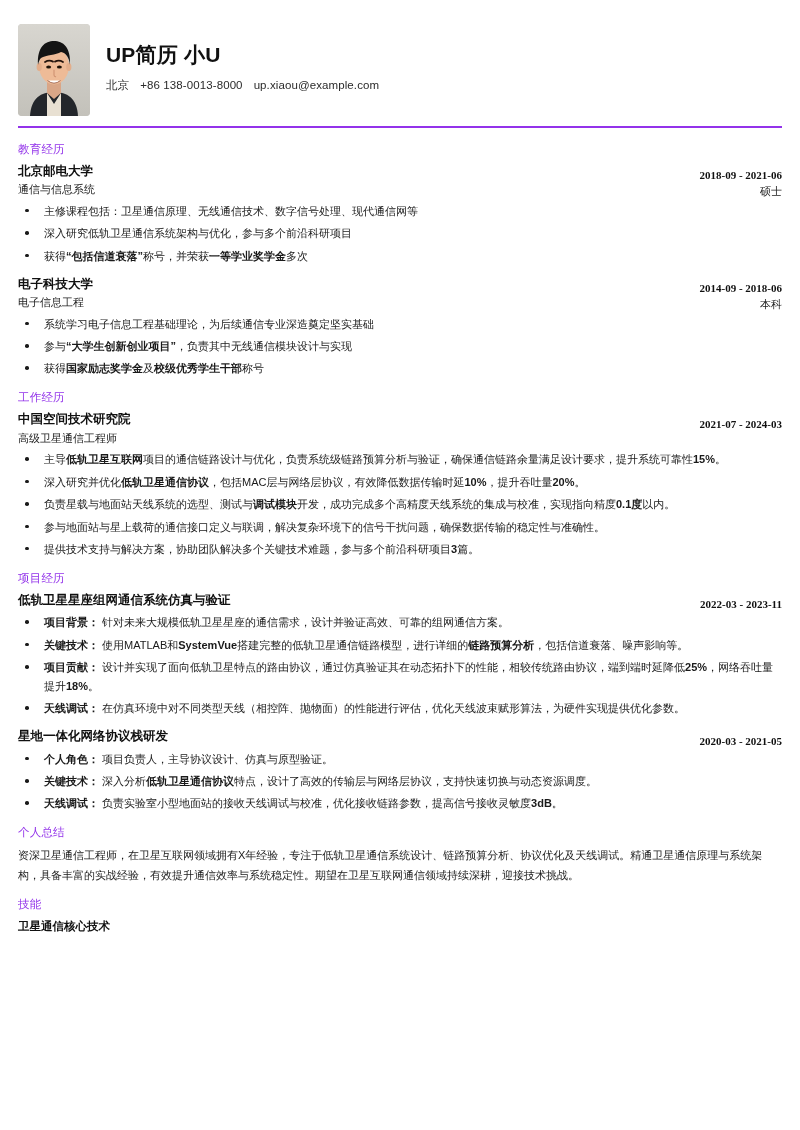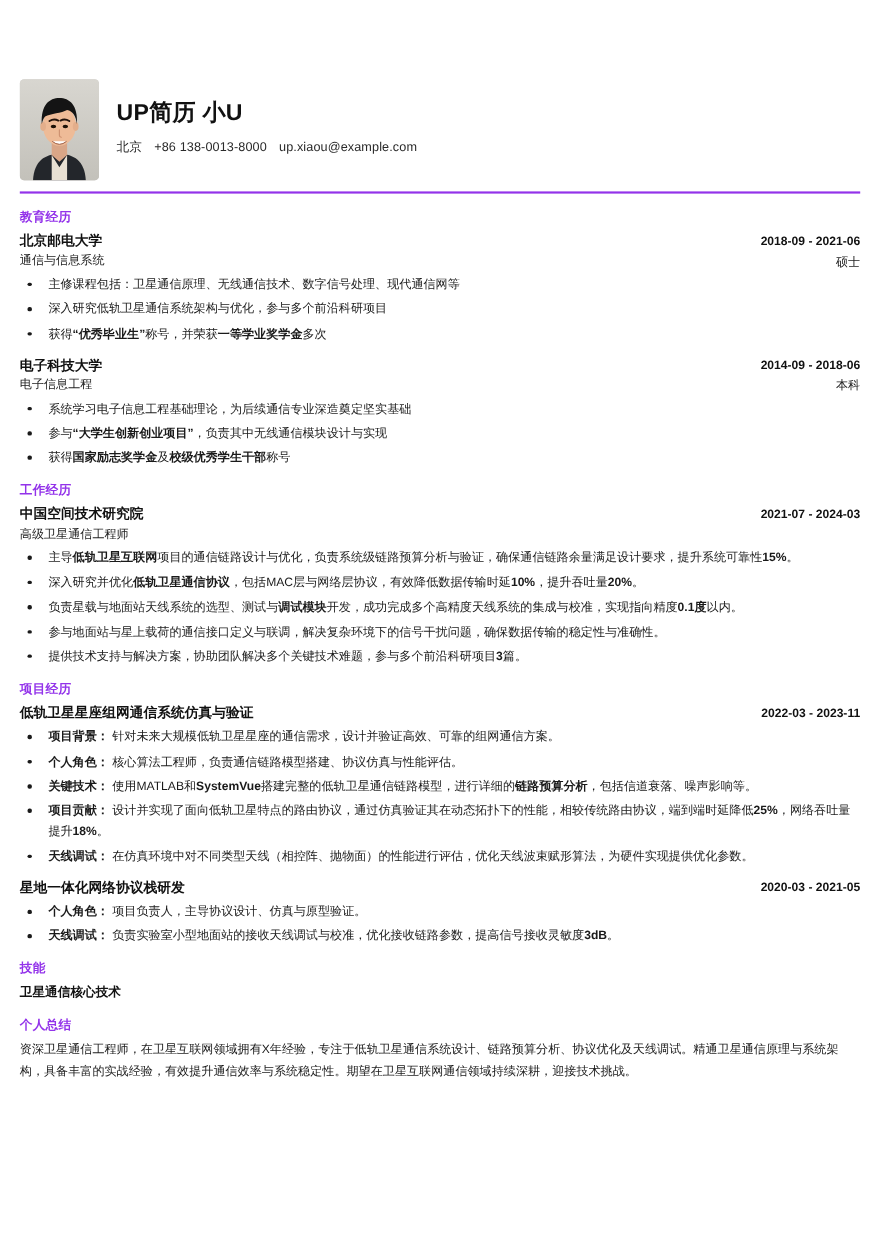--- a/index.html
+++ b/index.html
@@ -4,21 +4,21 @@
 <style>
   * { box-sizing: border-box; margin: 0; padding: 0; }
   html, body {
     width: 800px;
     height: 1130px;
     background: #ffffff;
     font-family: "Liberation Sans", "DejaVu Sans", sans-serif;
     color: #1a1a1a;
     overflow: hidden;
   }
-  .page { width: 800px; height: 1080px; padding: 0 18px; position: relative; margin-top: 48px; }
+  .page { width: 800px; height: 1080px; padding: 0 18px; position: relative; }
 
   
   .header { display: flex; align-items: center; gap: 16px; padding: 22px 0 0 0; height: 118px; }
   .photo {
     width: 72px; height: 92px; flex: 0 0 72px;
     border-radius: 4px; overflow: hidden;
     background: #cfcdc8;
     position: relative;
   }
   .photo svg { display: block; width: 100%; height: 100%; }
@@ -29,26 +29,26 @@
   }
   .contact { font-size: 11.5px; color: #2a2a2a; letter-spacing: .1px; }
   .contact span { margin-right: 11px; }
   .contact span:last-child { margin-right: 0; }
 
   .rule { height: 2px; background: #9333ea; margin: 8px 0 14px 0; }
 
   
   .section { margin-bottom: 12px; }
   .section-title {
-    font-size: 11.5px; font-weight: bold; color: #9333ea;
+    font-size: 11.5px; font-weight: normal; color: #9333ea;
     margin-bottom: 5px; letter-spacing: .2px;
   }
   .entry { margin-bottom: 9px; }
   .entry:last-child { margin-bottom: 0; }
-  .entry-row { display: flex; justify-content: space-between; align-items: center; }
+  .entry-row { display: flex; justify-content: space-between; align-items: flex-end; font-family: Liberation Serif, serif; }
   .entry-org { font-size: 12.5px; font-weight: bold; color: #111; line-height: 1.55; }
   .entry-date { font-size: 11px; font-weight: bold; color: #111; white-space: nowrap; }
   .entry-sub { font-size: 11px; color: #222; line-height: 1.6; }
   .entry-meta { font-size: 11px; color: #222; white-space: nowrap; }
 
   ul.bullets { list-style: none; margin: 3px 0 0 0; }
   ul.bullets li {
     position: relative;
     padding-left: 26px;
     font-size: 11px;
@@ -129,21 +129,21 @@
             <div class="entry-org">北京邮电大学</div>
             <div class="entry-date">2018-09 - 2021-06</div>
           </div>
           <div class="entry-row">
             <div class="entry-sub">通信与信息系统</div>
             <div class="entry-meta">硕士</div>
           </div>
           <ul class="bullets">
             <li><span class="">主修课程包括：卫星通信原理、无线通信技术、数字信号处理、现代通信网等</span></li>
             <li><span class="">深入研究低轨卫星通信系统架构与优化，参与多个前沿科研项目</span></li>
-            <li><span class="">获得</span><span class="b">“优秀毕业生”</span><span class="">称号，并荣获</span><span class="b">一等学业奖学金</span><span class="">多次</span></li>
+            <li><span class="">获得</span><span class="b">“包括信道衰落”</span><span class="">称号，并荣获</span><span class="b">一等学业奖学金</span><span class="">多次</span></li>
           </ul>
         </div>
         <div class="entry">
           <div class="entry-row">
             <div class="entry-org">电子科技大学</div>
             <div class="entry-date">2014-09 - 2018-06</div>
           </div>
           <div class="entry-row">
             <div class="entry-sub">电子信息工程</div>
             <div class="entry-meta">本科</div>
@@ -177,40 +177,40 @@
       </div>
       <div class="section">
         <div class="section-title">项目经历</div>
         <div class="entry">
           <div class="entry-row">
             <div class="entry-org">低轨卫星星座组网通信系统仿真与验证</div>
             <div class="entry-date">2022-03 - 2023-11</div>
           </div>
           <ul class="bullets">
             <li><span class="lead">项目背景：</span><span class=""> 针对未来大规模低轨卫星星座的通信需求，设计并验证高效、可靠的组网通信方案。</span></li>
-            <li><span class="lead">个人角色：</span><span class=""> 核心算法工程师，负责通信链路模型搭建、协议仿真与性能评估。</span></li>
             <li><span class="lead">关键技术：</span><span class=""> 使用MATLAB和</span><span class="b">SystemVue</span><span class="">搭建完整的低轨卫星通信链路模型，进行详细的</span><span class="b">链路预算分析</span><span class="">，包括信道衰落、噪声影响等。</span></li>
             <li><span class="lead">项目贡献：</span><span class=""> 设计并实现了面向低轨卫星特点的路由协议，通过仿真验证其在动态拓扑下的性能，相较传统路由协议，端到端时延降低</span><span class="b">25%</span><span class="">，网络吞吐量提升</span><span class="b">18%</span><span class="">。</span></li>
             <li><span class="lead">天线调试：</span><span class=""> 在仿真环境中对不同类型天线（相控阵、抛物面）的性能进行评估，优化天线波束赋形算法，为硬件实现提供优化参数。</span></li>
           </ul>
         </div>
         <div class="entry">
           <div class="entry-row">
             <div class="entry-org">星地一体化网络协议栈研发</div>
             <div class="entry-date">2020-03 - 2021-05</div>
           </div>
           <ul class="bullets">
             <li><span class="lead">个人角色：</span><span class=""> 项目负责人，主导协议设计、仿真与原型验证。</span></li>
+            <li><span class="lead">关键技术：</span><span class=""> 深入分析</span><span class="b">低轨卫星通信协议</span><span class="">特点，设计了高效的传输层与网络层协议，支持快速切换与动态资源调度。</span></li>
             <li><span class="lead">天线调试：</span><span class=""> 负责实验室小型地面站的接收天线调试与校准，优化接收链路参数，提高信号接收灵敏度</span><span class="b">3dB</span><span class="">。</span></li>
           </ul>
         </div>
+      </div>
+      <div class="section">
+        <div class="section-title">个人总结</div>
+        <div class="summary-text">资深卫星通信工程师，在卫星互联网领域拥有X年经验，专注于低轨卫星通信系统设计、链路预算分析、协议优化及天线调试。精通卫星通信原理与系统架构，具备丰富的实战经验，有效提升通信效率与系统稳定性。期望在卫星互联网通信领域持续深耕，迎接技术挑战。</div>
       </div>
       <div class="section">
         <div class="section-title">技能</div>
         <div class="skill-group-title">卫星通信核心技术</div>
       </div>
-      <div class="section">
-        <div class="section-title">个人总结</div>
-        <div class="summary-text">资深卫星通信工程师，在卫星互联网领域拥有X年经验，专注于低轨卫星通信系统设计、链路预算分析、协议优化及天线调试。精通卫星通信原理与系统架构，具备丰富的实战经验，有效提升通信效率与系统稳定性。期望在卫星互联网通信领域持续深耕，迎接技术挑战。</div>
-      </div>
     </div>
 
 </div>
 
 </body></html>

